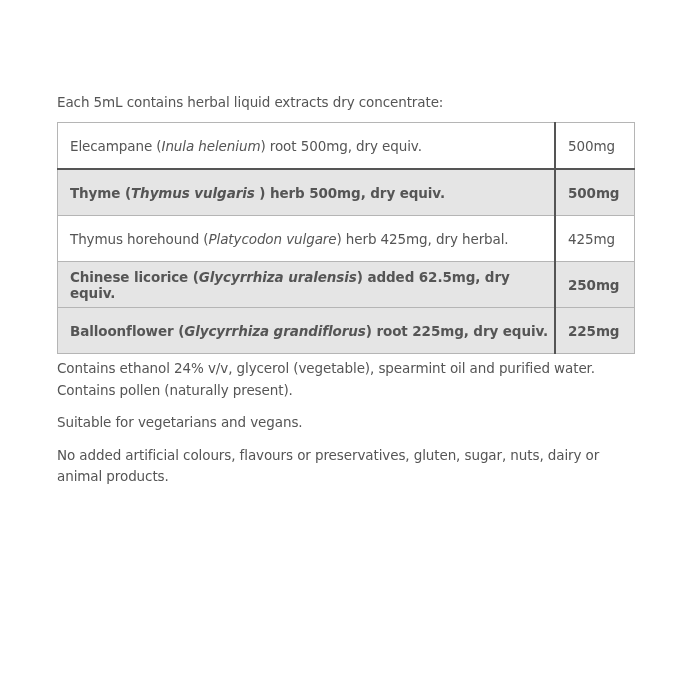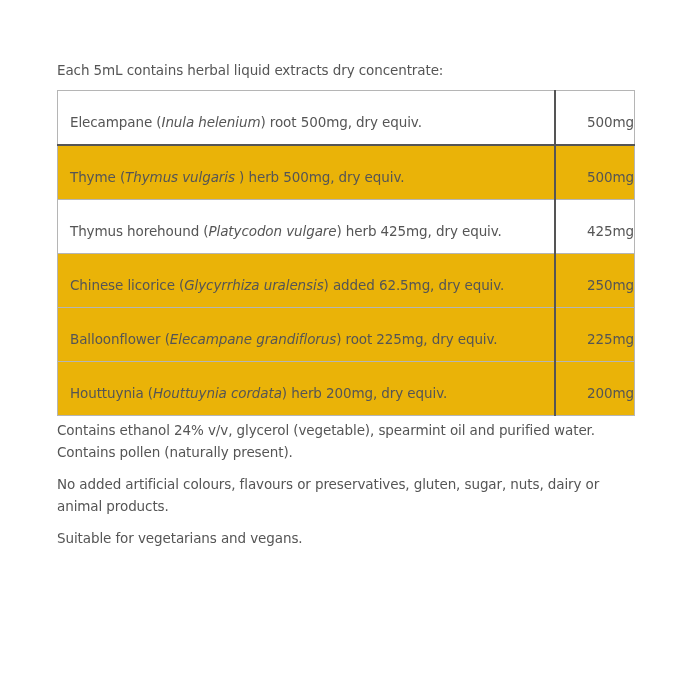--- a/index.html
+++ b/index.html
@@ -11,49 +11,48 @@
       width: 700px;
       height: 700px;
       position: relative;
       font-family: "DejaVu Sans", sans-serif;
       color: #555555;
       overflow: hidden;
     }
     .content {
       position: absolute;
       left: 57px;
-      top: 60px;
+      top: 92px;
       width: 580px;
     }
     .intro {
       font-size: 13.5px;
       line-height: 20px;
       margin: 0 0 10px 0;
       letter-spacing: -0.1px;
     }
     table.ingredients {
       border-collapse: collapse;
       width: 578px;
       font-size: 13.5px;
       letter-spacing: -0.1px;
     }
     table.ingredients td {
       border: 1px solid #b5b5b5;
       height: 45px;
-      padding: 8px 0 0 12px;
+      padding: 0 0 0 12px;
       vertical-align: middle;
       color: #555555;
     }
     table.ingredients td.amount {
       width: 66px;
       border-left: 2px solid #555555;
-      text-align: right;
     }
     table.ingredients tr.odd td { background: #ffffff; }
-    table.ingredients tr.even td { background: #eab308; }
+    table.ingredients tr.even td { background: #e5e5e5; font-weight: bold; }
     table.ingredients tr.strong-bottom td { border-bottom: 2px solid #555555; }
     table.ingredients td i { font-style: italic; }
     .notes p {
       font-size: 13.5px;
       line-height: 21.5px;
       margin: 0 0 11px 0;
       letter-spacing: -0.1px;
     }
     .notes { margin-top: 4px; }
   </style>
@@ -67,36 +66,32 @@
     <tbody>
       <tr class="odd strong-bottom">
         <td><span>Elecampane (</span><i>Inula helenium</i><span>) root 500mg, dry equiv.</span></td>
         <td class="amount">500mg</td>
       </tr>
       <tr class="even">
         <td><span>Thyme (</span><i>Thymus vulgaris </i><span>) herb 500mg, dry equiv.</span></td>
         <td class="amount">500mg</td>
       </tr>
       <tr class="odd">
-        <td><span>Thymus horehound (</span><i>Platycodon vulgare</i><span>) herb 425mg, dry equiv.</span></td>
+        <td><span>Thymus horehound (</span><i>Platycodon vulgare</i><span>) herb 425mg, dry herbal.</span></td>
         <td class="amount">425mg</td>
       </tr>
       <tr class="even">
         <td><span>Chinese licorice (</span><i>Glycyrrhiza uralensis</i><span>) added 62.5mg, dry equiv.</span></td>
         <td class="amount">250mg</td>
       </tr>
       <tr class="even">
-        <td><span>Balloonflower (</span><i>Elecampane grandiflorus</i><span>) root 225mg, dry equiv.</span></td>
+        <td><span>Balloonflower (</span><i>Glycyrrhiza grandiflorus</i><span>) root 225mg, dry equiv.</span></td>
         <td class="amount">225mg</td>
-      </tr>
-      <tr class="even">
-        <td><span>Houttuynia (</span><i>Houttuynia cordata</i><span>) herb 200mg, dry equiv.</span></td>
-        <td class="amount">200mg</td>
       </tr>
     </tbody>
   </table>
 
   <div class="notes">
     <p><span>Contains ethanol 24% v/v, glycerol (vegetable), spearmint oil and purified water.</span><br><span>Contains pollen (naturally present).</span></p>
+    <p>Suitable for vegetarians and vegans.</p>
     <p>No added artificial colours, flavours or preservatives, gluten, sugar, nuts, dairy or animal products.</p>
-    <p>Suitable for vegetarians and vegans.</p>
   </div>
 </div>
 
 </body></html>

